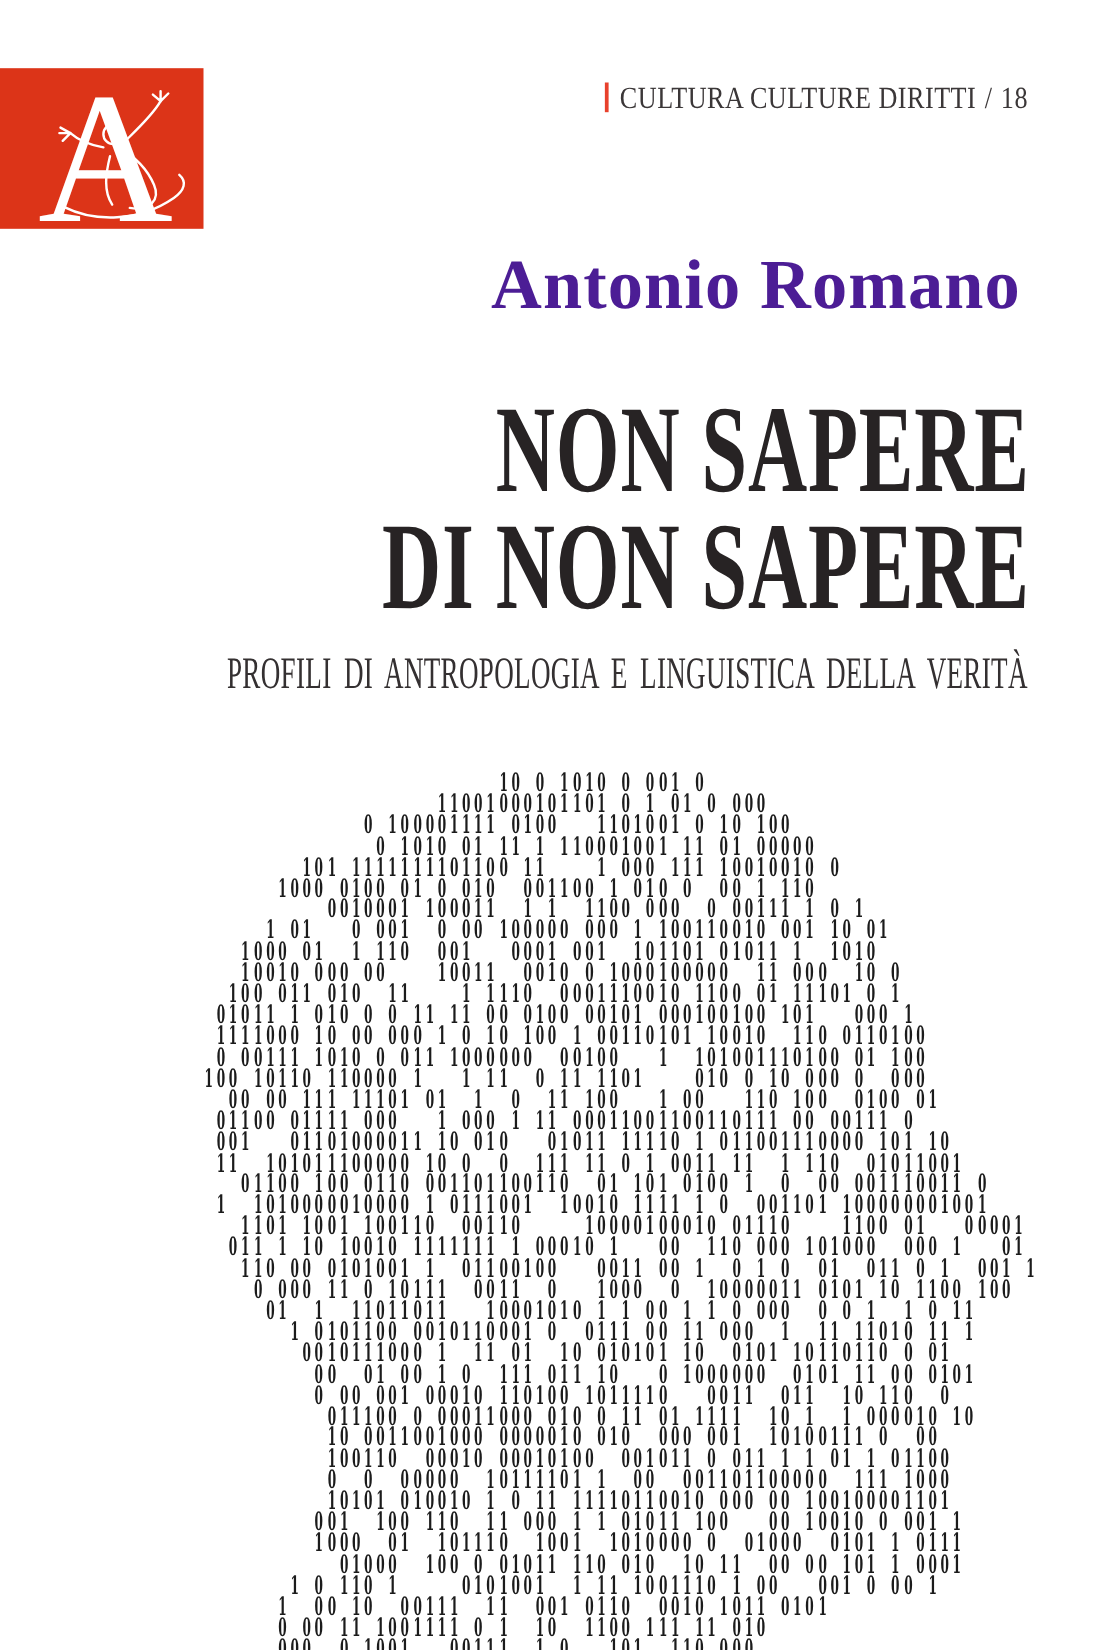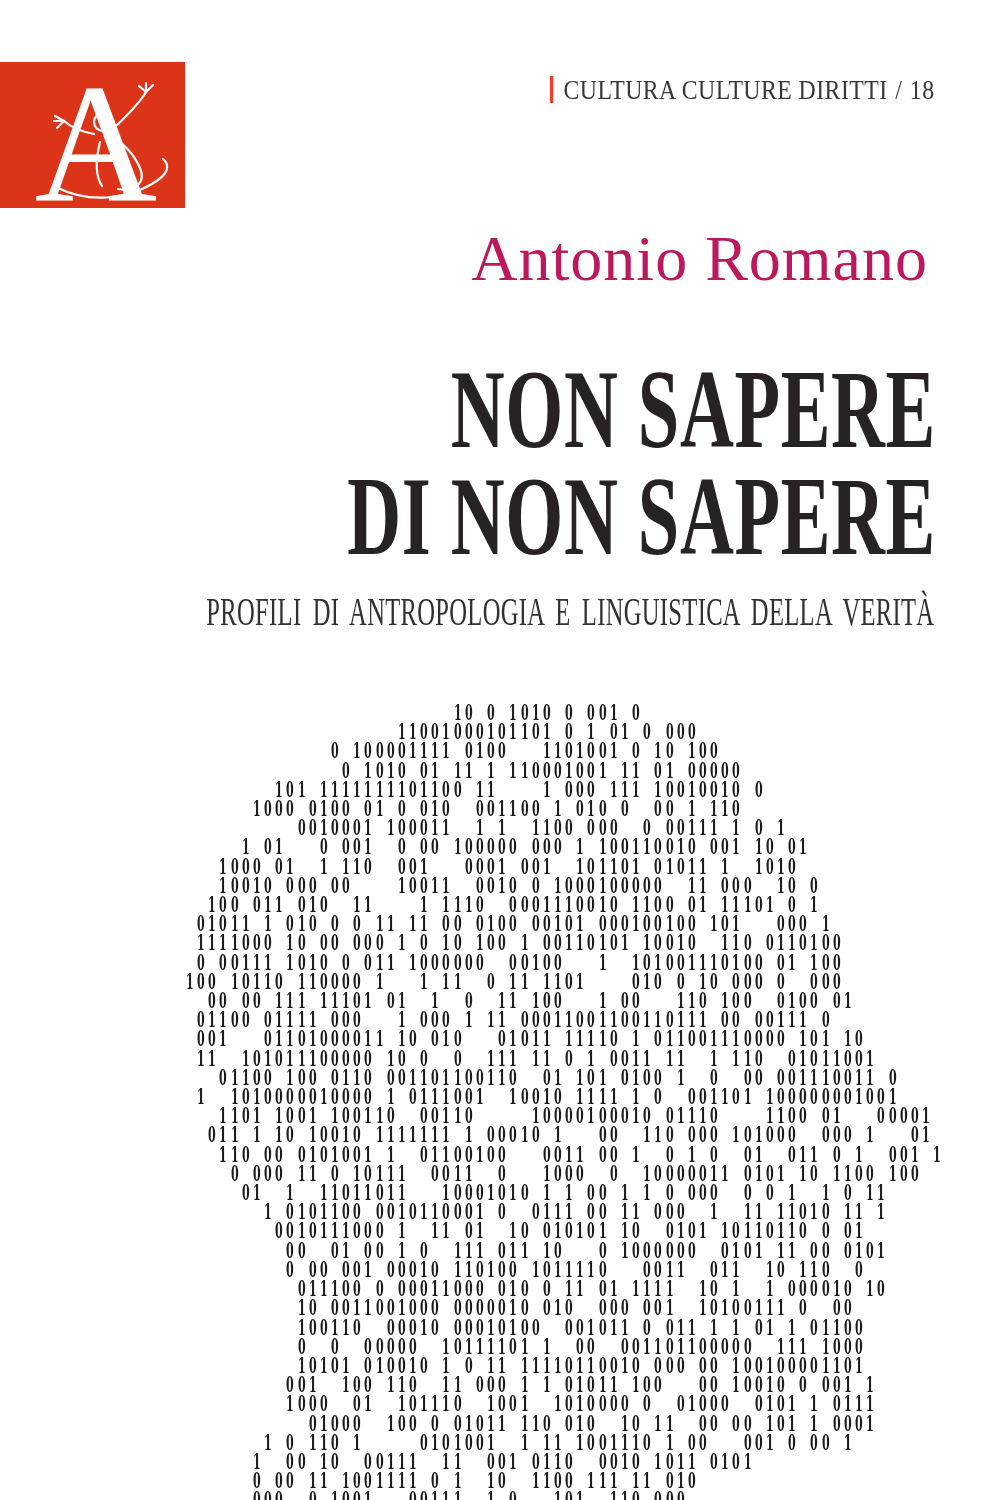--- a/index.html
+++ b/index.html
@@ -23,22 +23,22 @@
     transform:scaleX(0.85);transform-origin:right top;
   }
   .series-bar{
     display:inline-block;width:4px;height:27px;background:#e8412c;
     margin-right:12px;vertical-align:-4px;
   }
   .series-sep{margin:0 9px;}
   
   .author{
     position:absolute;right:72px;top:227px;
-    font-size:64px;line-height:64px;color:#be185d;
-    letter-spacing:1px;white-space:nowrap;
+    font-size:64px;line-height:64px;color:#4c1d95;
+    letter-spacing:1px;white-space:nowrap;font-weight:bold;
   }
   
   .title{
     position:absolute;right:64px;top:355px;margin:0;
     text-align:right;font-weight:bold;
     font-size:113px;line-height:107px;color:#272324;
     transform:scaleX(0.66);transform-origin:right top;
     white-space:nowrap;letter-spacing:1px;
   }
   .title .tl{display:block;}

